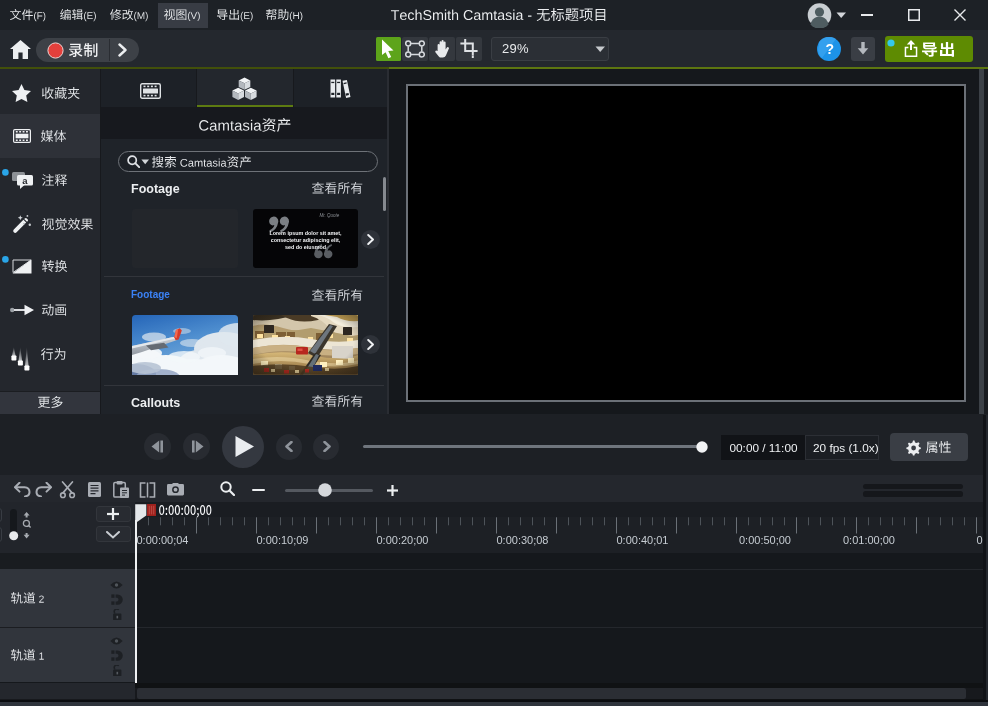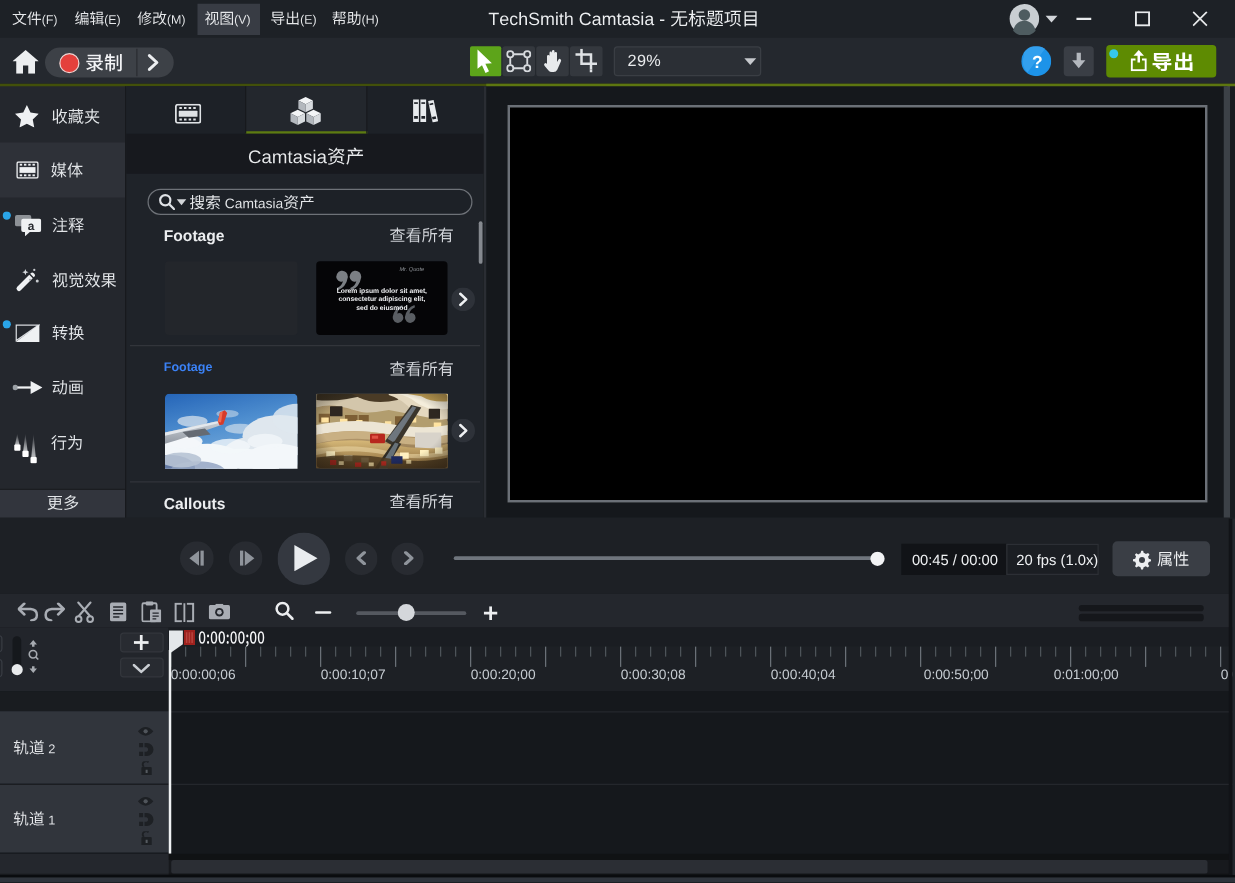--- a/index.html
+++ b/index.html
@@ -467,21 +467,21 @@
     </svg>
 <svg class="abs" style="left:322.5px;top:441px" width="9" height="11" viewBox="0 0 9 11">
       <path d="M1.5 1 L6.5 5.5 L1.5 10" fill="none" stroke="#8f949b" stroke-width="2.6" stroke-linecap="round" stroke-linejoin="round"></path>
     </svg>
 <div style="position:absolute;left:363px;top:444.7px;width:339px;height:3.2px;background:#6f757d;border-radius:2px"></div>
 <svg class="abs" style="left:696px;top:441px" width="12" height="12">
       <circle cx="6" cy="6" r="5.7" fill="#f2f3f5"></circle>
     </svg>
 <div style="position:absolute;left:721px;top:434.5px;width:84px;height:25px;background:#111317"></div>
 <div style="position:absolute;left:805px;top:434.5px;width:73.5px;height:25px;background:#1b1e23;border:1px solid #2c2f35"></div>
-<span class="txt" style="left:729.5px;top:440.5px;font-size:11.8px;color:#eff1f3">00:45 / 00:00</span>
+<span class="txt" style="left:729.5px;top:440.5px;font-size:11.8px;color:#eff1f3">00:00 / 11:00</span>
 <span class="txt" style="left:813px;top:440.5px;font-size:11.8px;color:#eff1f3">20 fps (1.0x)</span>
 <div style="position:absolute;left:889.5px;top:433px;width:78px;height:27.5px;background:#3a3e45;border-radius:4px"></div>
 <svg class="abs" style="left:905px;top:439.5px" width="16" height="16" viewBox="0 0 16 16">
 <path d="M8 0.5 L9.5 0.5 L10 2.4 A5.8 5.8 0 0 1 11.7 3.1 L13.5 2.3 L14.6 3.8 L13.4 5.3 A5.8 5.8 0 0 1 14 7 L15.8 7.5 L15.8 9 L14 9.5 A5.8 5.8 0 0 1 13.3 11.2 L14.4 12.8 L13.3 13.9 L11.6 13 A5.8 5.8 0 0 1 9.9 13.7 L9.4 15.5 L7.9 15.5 L7.4 13.7 A5.8 5.8 0 0 1 5.7 13 L4.1 14 L3 12.9 L3.9 11.1 A5.8 5.8 0 0 1 3.2 9.4 L1.4 9 L1.4 7.4 L3.2 6.9 A5.8 5.8 0 0 1 3.9 5.2 L2.9 3.7 L4 2.6 L5.6 3.5 A5.8 5.8 0 0 1 7.4 2.5 Z" fill="#eceef0"></path>
 <circle cx="8.6" cy="8" r="2.4" fill="#3a3e45"></circle>
 </svg>
 <svg style="position:absolute;left:926.4px;top:441.1px;overflow:visible" width="25.9" height="13.0" viewBox="0.42 -10.92 25.92 12.97">
       <path fill="#eff1f3" d="M2.8 -9.6H10.5V-8.4H2.8ZM1.8 -10.3V-6.6C1.8 -4.5 1.7 -1.6 0.4 0.5C0.7 0.6 1.1 0.8 1.3 1C2.6 -1.2 2.8 -4.3 2.8 -6.6V-7.6H11.5V-10.3ZM4.7 -5H7V-4H4.7ZM7.9 -5H10.2V-4H7.9ZM8.7 -1.6 9.1 -1 7.9 -0.9V-1.9H10.8V0.2C10.8 0.3 10.8 0.3 10.6 0.3C10.5 0.4 10 0.4 9.4 0.3C9.5 0.5 9.6 0.8 9.7 1C10.5 1 11 1 11.3 0.9C11.6 0.8 11.7 0.6 11.7 0.2V-2.7H7.9V-3.4H11.2V-5.6H7.9V-6.3C9 -6.4 10.1 -6.6 11 -6.7L10.4 -7.3C8.8 -7 5.9 -6.9 3.5 -6.8C3.6 -6.6 3.7 -6.4 3.7 -6.2C4.8 -6.2 5.9 -6.2 7 -6.3V-5.6H3.8V-3.4H7V-2.7H3.3V1.1H4.2V-1.9H7V-0.9L4.7 -0.8L4.7 -0.1C6 -0.2 7.7 -0.2 9.5 -0.3L9.8 0.3L10.4 0.1C10.2 -0.4 9.7 -1.2 9.3 -1.7ZM15.2 -10.9V1H16.2V-10.9ZM14 -8.4C13.9 -7.4 13.7 -6 13.4 -5.1L14.1 -4.8C14.5 -5.8 14.7 -7.3 14.8 -8.3ZM16.3 -8.5C16.7 -7.8 17.1 -6.9 17.2 -6.3L17.9 -6.7C17.8 -7.2 17.4 -8.1 17 -8.8ZM17.3 -0.4V0.6H25.3V-0.4H22.1V-3.6H24.7V-4.5H22.1V-7.2H25V-8.2H22.1V-10.9H21.1V-8.2H19.5C19.6 -8.8 19.8 -9.5 19.9 -10.2L19 -10.3C18.7 -8.6 18.1 -6.8 17.4 -5.7C17.6 -5.6 18.1 -5.3 18.3 -5.2C18.6 -5.8 18.9 -6.4 19.2 -7.2H21.1V-4.5H18.3V-3.6H21.1V-0.4Z"></path>
     </svg>
 <div style="position:absolute;left:0px;top:474.5px;width:988px;height:27px;background:#24272d"></div>
@@ -628,25 +628,25 @@
       <rect x="745.0" y="14.3" width="1" height="8.0" fill="#4d5359"></rect>
       <rect x="757.0" y="14.3" width="1" height="8.0" fill="#4d5359"></rect>
       <rect x="769.0" y="14.3" width="1" height="8.0" fill="#4d5359"></rect>
       <rect x="781.0" y="14.3" width="1" height="16.2" fill="#6a7077"></rect>
       <rect x="793.0" y="14.3" width="1" height="8.0" fill="#4d5359"></rect>
       <rect x="805.0" y="14.3" width="1" height="8.0" fill="#4d5359"></rect>
       <rect x="817.0" y="14.3" width="1" height="8.0" fill="#4d5359"></rect>
       <rect x="829.0" y="14.3" width="1" height="8.0" fill="#4d5359"></rect>
       <rect x="841.0" y="14.3" width="1" height="16.2" fill="#6a7077"></rect>
     </svg>
-<span class="txt" style="left:136.5px;top:533.6px;font-size:11px;color:#c6ccd2">0:00:00;06</span>
-<span class="txt" style="left:256.5px;top:533.6px;font-size:11px;color:#c6ccd2">0:00:10;07</span>
+<span class="txt" style="left:136.5px;top:533.6px;font-size:11px;color:#c6ccd2">0:00:00;04</span>
+<span class="txt" style="left:256.5px;top:533.6px;font-size:11px;color:#c6ccd2">0:00:10;09</span>
 <span class="txt" style="left:376.5px;top:533.6px;font-size:11px;color:#c6ccd2">0:00:20;00</span>
 <span class="txt" style="left:496.5px;top:533.6px;font-size:11px;color:#c6ccd2">0:00:30;08</span>
-<span class="txt" style="left:616.5px;top:533.6px;font-size:11px;color:#c6ccd2">0:00:40;04</span>
+<span class="txt" style="left:616.5px;top:533.6px;font-size:11px;color:#c6ccd2">0:00:40;01</span>
 <span class="txt" style="left:739px;top:533.6px;font-size:11px;color:#c6ccd2">0:00:50;00</span>
 <span class="txt" style="left:843px;top:533.6px;font-size:11px;color:#c6ccd2">0:01:00;00</span>
 <span class="txt" style="left:976.5px;top:533.6px;font-size:11px;color:#c6ccd2">0:01:10;00</span>
 <svg class="abs" style="left:135px;top:504px" width="12" height="20" viewBox="0 0 12 20">
       <path d="M0.2 0.3 L11.3 0.3 L11.3 11.4 L0.2 19.2 Z" fill="#e4e7ea"></path>
     </svg>
 <svg class="abs" style="left:146.8px;top:503.9px" width="9" height="12.2" viewBox="0 0 9 12.2">
       <rect width="9" height="12.2" fill="#9e211d"></rect>
       <g fill="#b8453f">
         <rect x="1.7" y="1.8" width="1.2" height="8.6"></rect>

